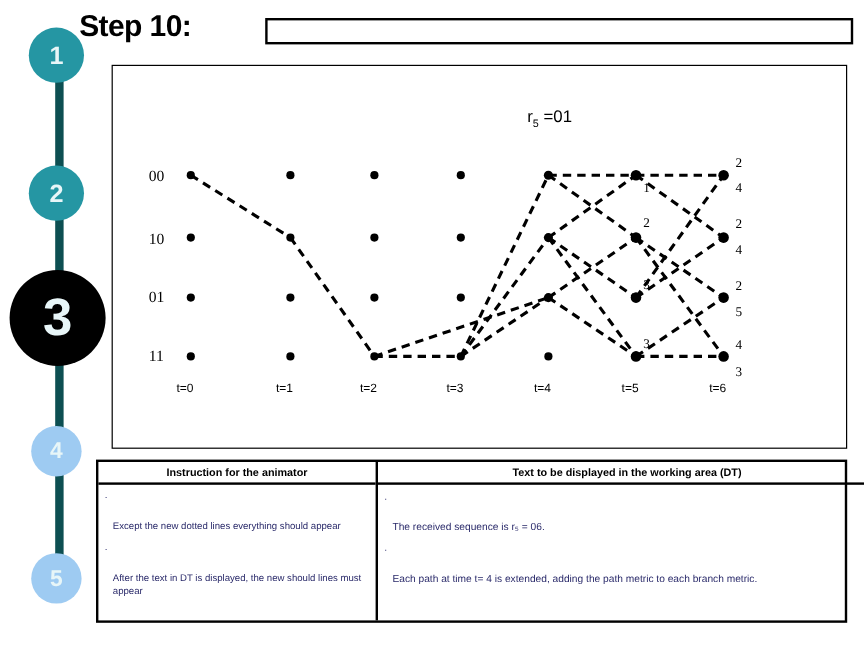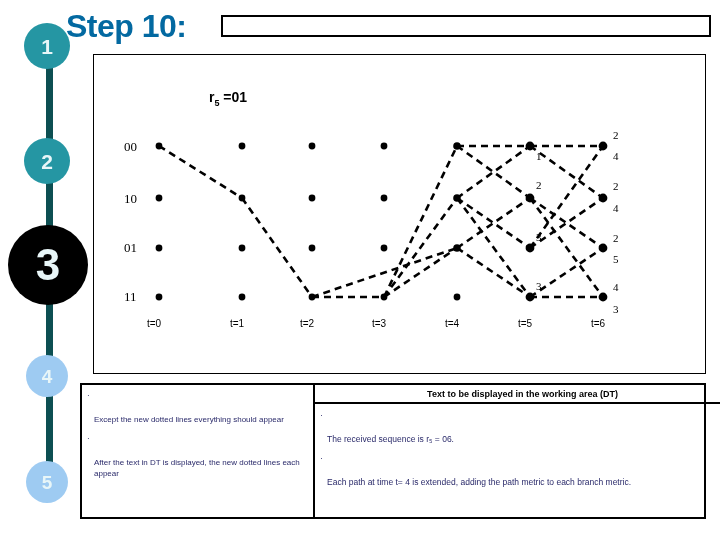--- a/index.html
+++ b/index.html
@@ -26,40 +26,40 @@
     line-height:1;
   }
   .sc-teal{background:#2596a3;}
   .sc-blue{background:#9ecbf2;}
   .sc-black{background:#000000;}
 
   
   #title-row{position:absolute;left:66px;top:6px;height:36px;}
   #step-title{
     position:absolute;left:0;top:2px;
-    font-size:32px;font-weight:bold;color:#0369a1;
+    font-size:25px;font-weight:bold;color:#000000;
     font-family:"Liberation Sans", sans-serif;
     letter-spacing:-0.5px;white-space:nowrap;
   }
   #title-input{
     position:absolute;left:155px;top:9px;
     width:490px;height:22px;
     border:2px solid #000;background:#fff;box-sizing:border-box;
   }
 
   
   #main-panel{
     position:absolute;left:93px;top:54px;width:613px;height:320px;
     border:1px solid #000;background:#fff;box-sizing:border-box;
   }
 
   #rlabel{
     position:absolute;left:0;top:0;width:613px;
-    text-align:left;
-    font-size:14px;font-weight:bold;color:#000;
+    text-align:center;
+    font-size:14px;font-weight:normal;color:#000;
     font-family:"Liberation Sans", sans-serif;
   }
   #rlabel{top:34px;padding-left:115px;box-sizing:border-box;}
   #rlabel sub{font-size:9px;}
 
   
   #trellis-svg{position:absolute;left:0;top:0;}
 
   .state-label{
     font-family:"Liberation Serif", serif;
@@ -235,28 +235,29 @@
       <text class="time-label" x="278" y="272">t=3</text>
       <text class="time-label" x="351" y="272">t=4</text>
       <text class="time-label" x="424" y="272">t=5</text>
       <text class="time-label" x="497" y="272">t=6</text>
     </svg>
   </div>
 
   <div id="tables">
 
     <div class="tbl-col" id="col-left">
+      <div class="tbl-head">Instruction for the animator</div>
       <div class="tbl-body">
         <div class="bullet-row">
           <span class="bullet-dot">·</span>
           <span class="bullet-txt">Except the new dotted lines everything should appear</span>
         </div>
         <div class="bullet-row">
           <span class="bullet-dot">·</span>
-          <span class="bullet-txt">After the text in DT is displayed, the new dotted lines each appear</span>
+          <span class="bullet-txt">After the text in DT is displayed, the new should lines must appear</span>
         </div>
       </div>
     </div>
 
     <div class="tbl-col" id="col-right">
       <div class="tbl-head">Text to be displayed in the working area (DT)</div>
       <div class="tbl-body">
         <div class="bullet-row">
           <span class="bullet-dot">·</span>
           <span class="bullet-txt">The received sequence is  r₅ = 06.</span>

